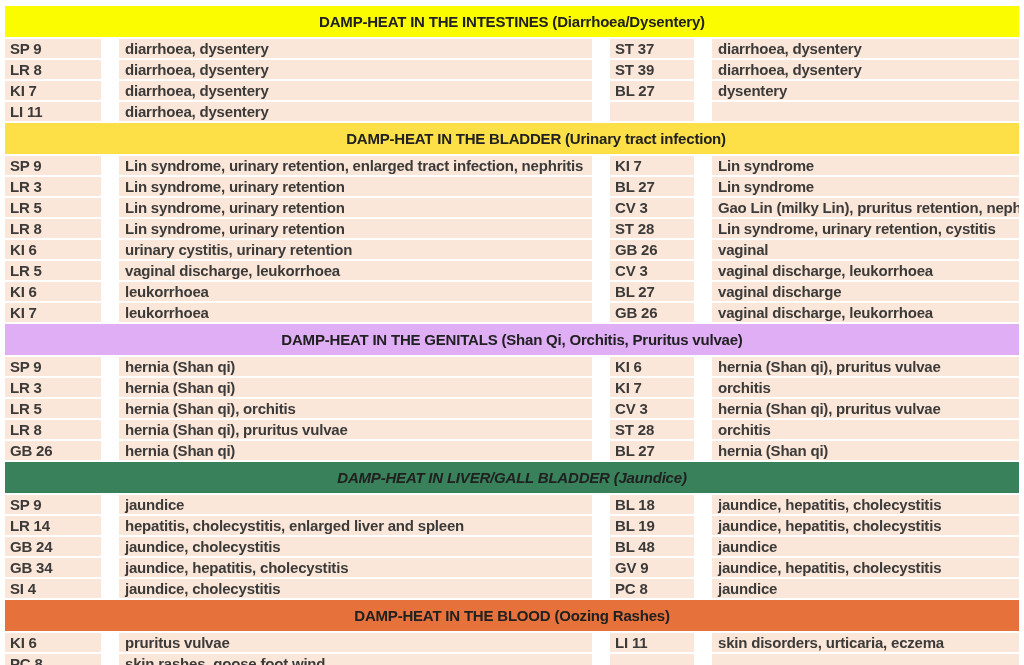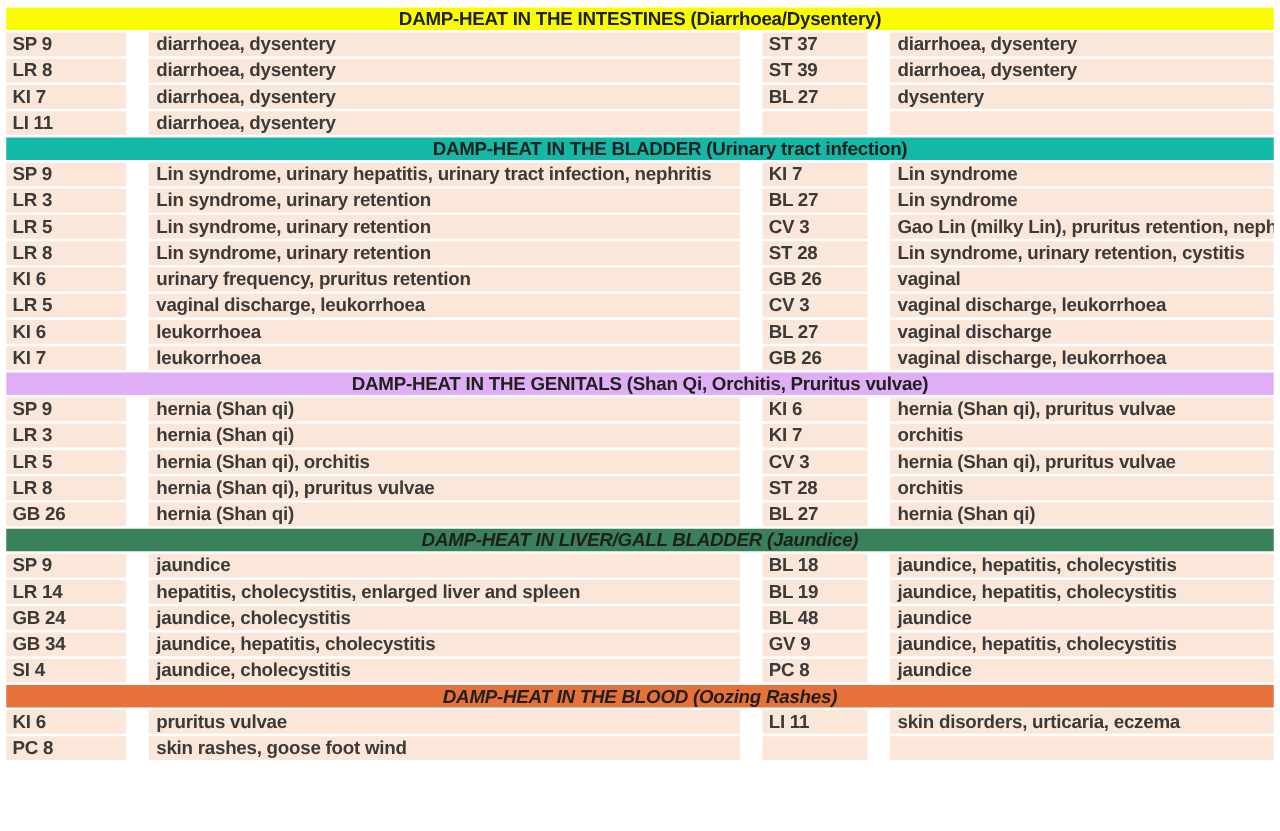--- a/index.html
+++ b/index.html
@@ -4,21 +4,21 @@
 <style>
   html,body{margin:0;padding:0;background:#FFFFFF;}
   body{
     width:1024px;height:665px;overflow:hidden;
     font-family:"Liberation Sans","DejaVu Sans",sans-serif;
   }
   .sheet{
     position:absolute;left:5px;top:6px;width:1014px;
   }
   .sec-header{
-    height:18px;margin-bottom:2px;
+    height:31px;margin-bottom:2px;
     display:flex;align-items:center;justify-content:center;
     font-size:15px;font-weight:700;color:#202020;
     letter-spacing:-0.2px;white-space:nowrap;
   }
   .row{
     display:grid;
     grid-template-columns:96px 473px 84px 1fr;
     column-gap:18px;
     margin-bottom:2px;
   }
@@ -56,24 +56,24 @@
         <div class="cell indication-cell">diarrhoea, dysentery</div>
         <div class="cell point-cell">BL 27</div>
         <div class="cell indication-cell">dysentery</div>
       </div>
       <div class="row">
         <div class="cell point-cell">LI 11</div>
         <div class="cell indication-cell">diarrhoea, dysentery</div>
         <div class="cell point-cell"></div>
         <div class="cell indication-cell"></div>
       </div>
-      <div class="sec-header" style="background: #14b8a6; padding-left: 48px;">DAMP-HEAT IN THE BLADDER (Urinary tract infection)</div>
+      <div class="sec-header" style="background: #fde047; padding-left: 48px;">DAMP-HEAT IN THE BLADDER (Urinary tract infection)</div>
       <div class="row">
         <div class="cell point-cell">SP 9</div>
-        <div class="cell indication-cell">Lin syndrome, urinary hepatitis, urinary tract infection, nephritis</div>
+        <div class="cell indication-cell">Lin syndrome, urinary retention, enlarged tract infection, nephritis</div>
         <div class="cell point-cell">KI 7</div>
         <div class="cell indication-cell">Lin syndrome</div>
       </div>
       <div class="row">
         <div class="cell point-cell">LR 3</div>
         <div class="cell indication-cell">Lin syndrome, urinary retention</div>
         <div class="cell point-cell">BL 27</div>
         <div class="cell indication-cell">Lin syndrome</div>
       </div>
       <div class="row">
@@ -83,21 +83,21 @@
         <div class="cell indication-cell">Gao Lin (milky Lin), pruritus retention, nephritis</div>
       </div>
       <div class="row">
         <div class="cell point-cell">LR 8</div>
         <div class="cell indication-cell">Lin syndrome, urinary retention</div>
         <div class="cell point-cell">ST 28</div>
         <div class="cell indication-cell">Lin syndrome, urinary retention, cystitis</div>
       </div>
       <div class="row">
         <div class="cell point-cell">KI 6</div>
-        <div class="cell indication-cell">urinary frequency, pruritus retention</div>
+        <div class="cell indication-cell">urinary cystitis, urinary retention</div>
         <div class="cell point-cell">GB 26</div>
         <div class="cell indication-cell">vaginal</div>
       </div>
       <div class="row">
         <div class="cell point-cell">LR 5</div>
         <div class="cell indication-cell">vaginal discharge, leukorrhoea</div>
         <div class="cell point-cell">CV 3</div>
         <div class="cell indication-cell">vaginal discharge, leukorrhoea</div>
       </div>
       <div class="row">
@@ -167,21 +167,21 @@
         <div class="cell indication-cell">jaundice, hepatitis, cholecystitis</div>
         <div class="cell point-cell">GV 9</div>
         <div class="cell indication-cell">jaundice, hepatitis, cholecystitis</div>
       </div>
       <div class="row">
         <div class="cell point-cell">SI 4</div>
         <div class="cell indication-cell">jaundice, cholecystitis</div>
         <div class="cell point-cell">PC 8</div>
         <div class="cell indication-cell">jaundice</div>
       </div>
-      <div class="sec-header" style="background: rgb(231, 113, 59); font-style: italic;">DAMP-HEAT IN THE BLOOD (Oozing Rashes)</div>
+      <div class="sec-header" style="background: rgb(231, 113, 59);">DAMP-HEAT IN THE BLOOD (Oozing Rashes)</div>
       <div class="row">
         <div class="cell point-cell">KI 6</div>
         <div class="cell indication-cell">pruritus vulvae</div>
         <div class="cell point-cell">LI 11</div>
         <div class="cell indication-cell">skin disorders, urticaria, eczema</div>
       </div>
       <div class="row">
         <div class="cell point-cell">PC 8</div>
         <div class="cell indication-cell">skin rashes, goose foot wind</div>
         <div class="cell point-cell"></div>

